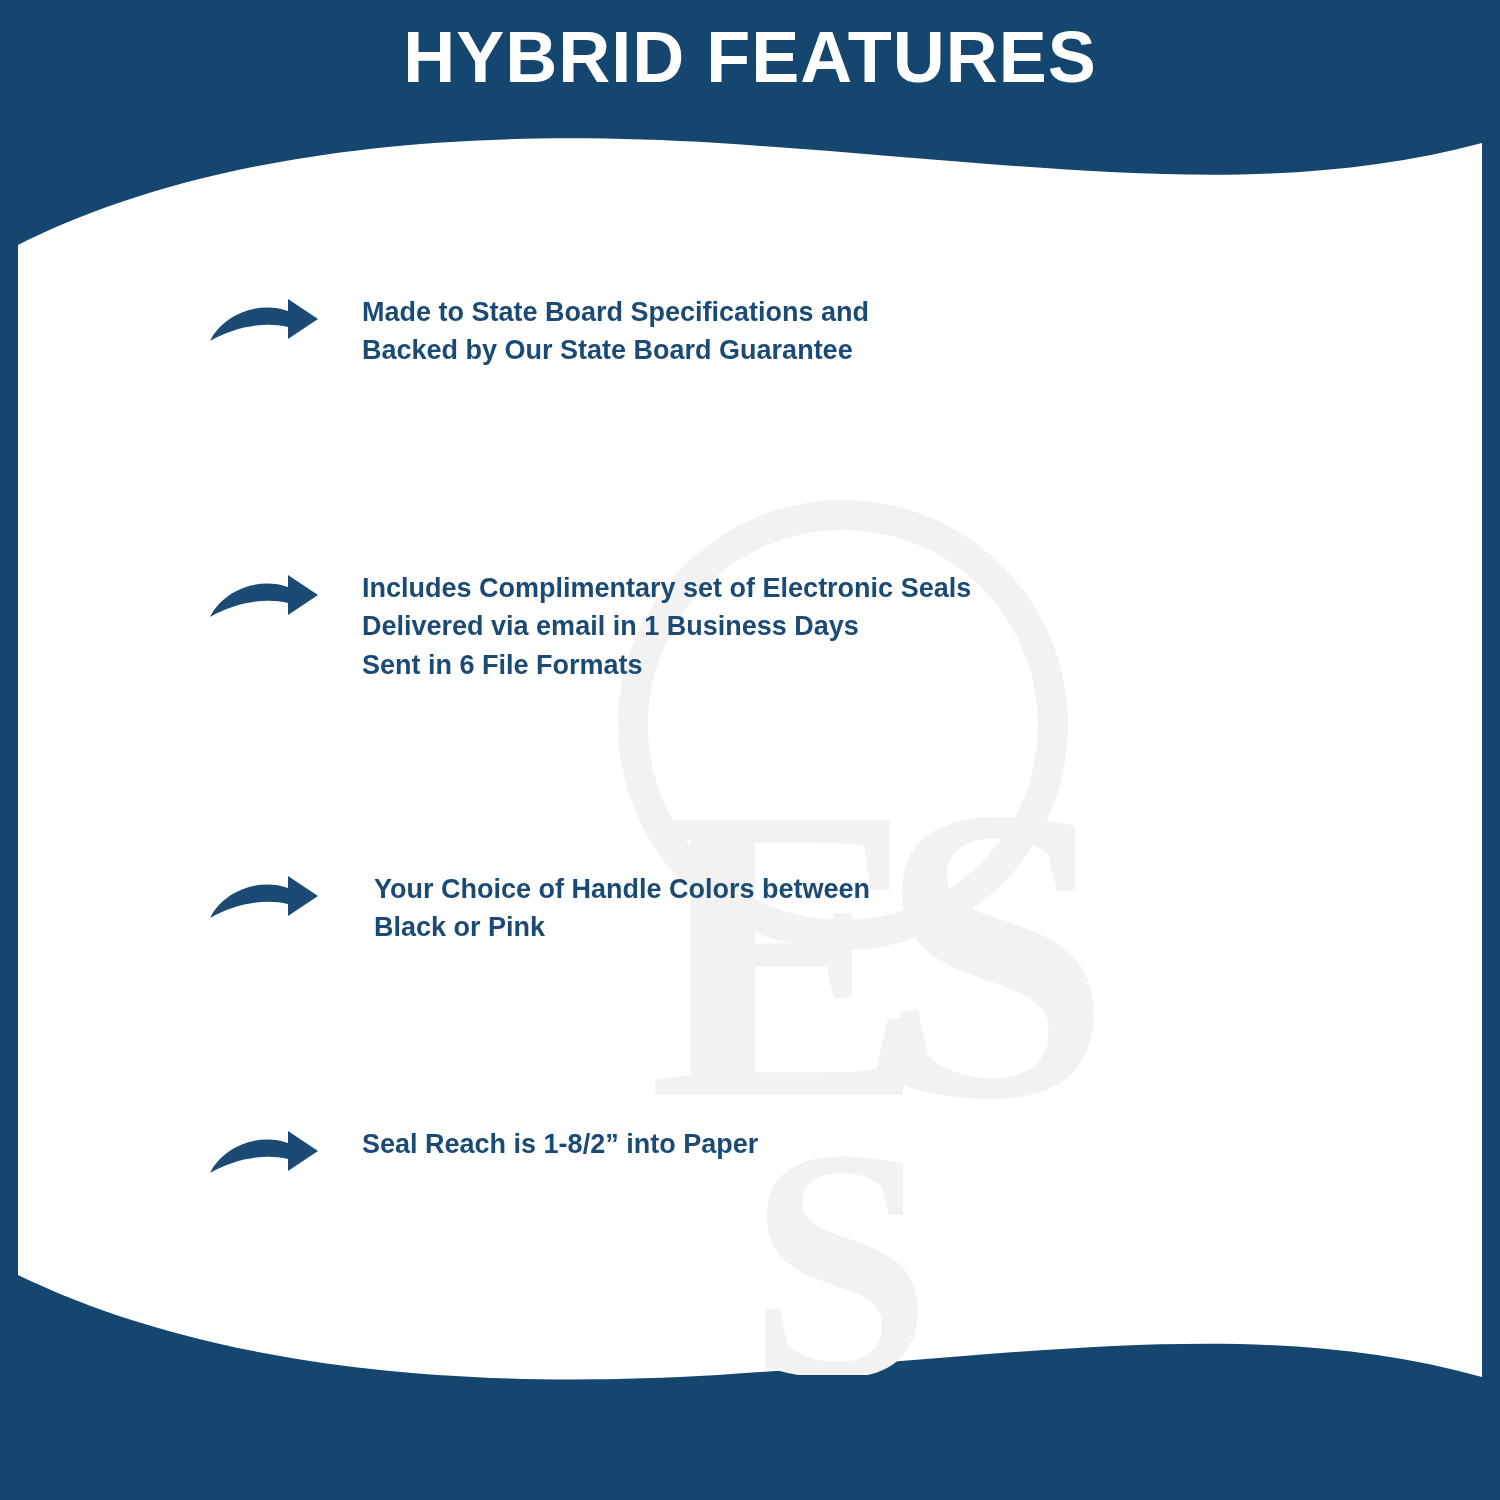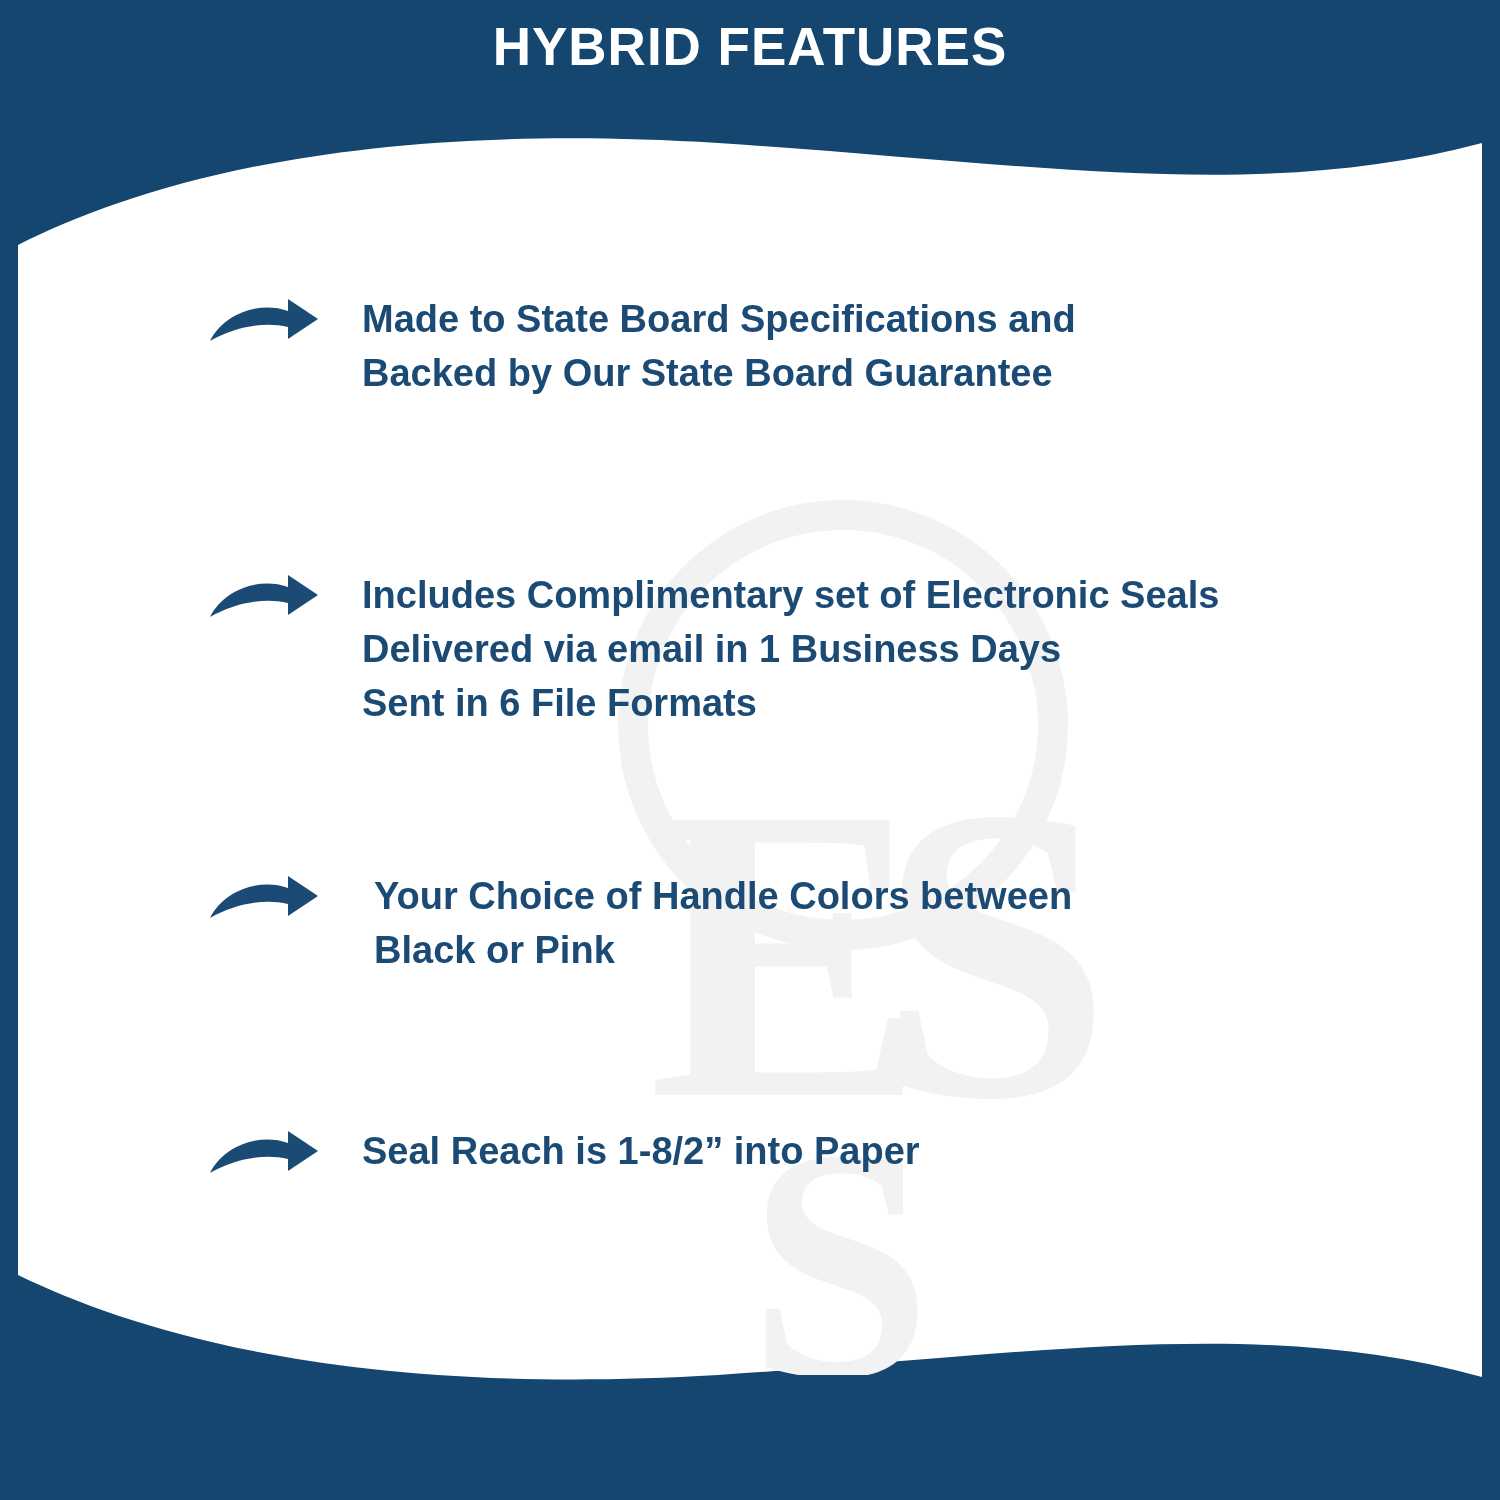--- a/index.html
+++ b/index.html
@@ -34,21 +34,21 @@
     left: 0;
     top: 0;
   }
   .title {
     position: absolute;
     top: 18px;
     left: 0;
     width: 1500px;
     text-align: center;
     color: #ffffff;
-    font-size: 53px;
+    font-size: 72px;
     font-weight: bold;
     letter-spacing: 1px;
     line-height: 1.1;
     font-family: "Liberation Sans", sans-serif;
   }
   .watermark {
     position: absolute;
     left: 300px;
     top: 250px;
     width: 900px;
@@ -70,21 +70,21 @@
     left: 190px;
     width: 1270px;
   }
   .arrow-icon {
     flex: 0 0 auto;
     width: 112px;
     margin-top: 4px;
   }
   .feature-text {
     color: #1b4b75;
-    font-size: 38px;
+    font-size: 27px;
     font-weight: bold;
     line-height: 1.42;
     margin-left: 42px;
     font-family: "Liberation Sans", sans-serif;
     white-space: pre-line;
   }
   .r1 { top: 8px; }
   .r2 { top: 284px; }
   .r3 { top: 585px; gap: 12px; }
   .r4 { top: 840px; }

